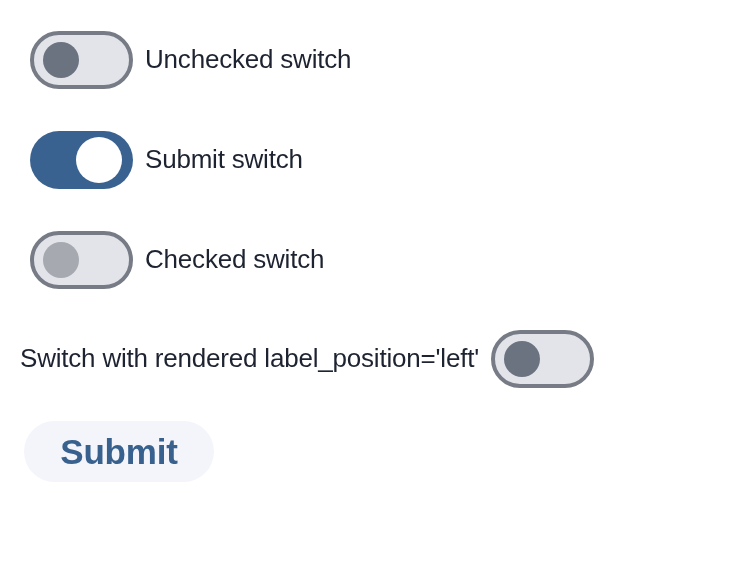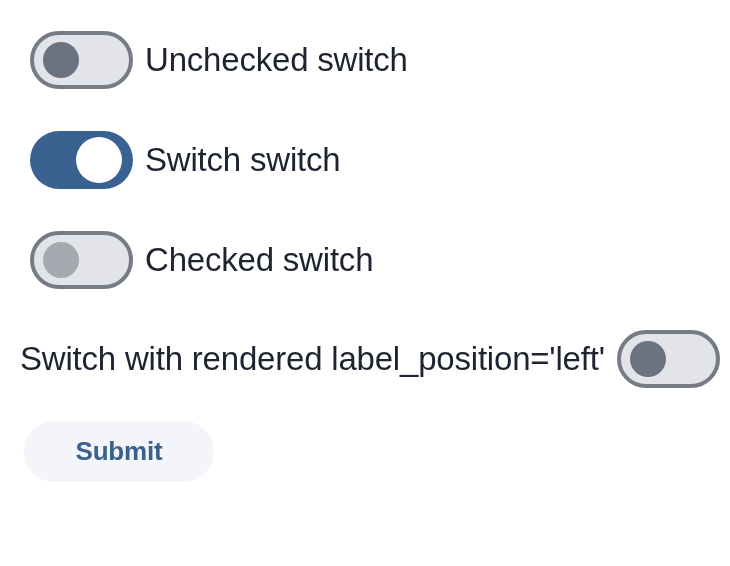--- a/index.html
+++ b/index.html
@@ -64,38 +64,38 @@
   .switch.disabled .thumb {
     background: var(--thumb-disabled, #a6a9b0);
   }
   .switch.on .thumb {
     width: 46px;
     height: 46px;
     right: 11px;
     background: var(--thumb-checked, #ffffff);
   }
   .switch-label {
-    font-size: 33px;
+    font-size: 26px;
     line-height: 1.2;
     color: var(--label-text, #1d2330);
     letter-spacing: -0.2px;
     white-space: nowrap;
   }
   .submit-button {
     position: absolute;
     left: 24px;
     top: 421px;
     width: 190px;
     height: 61px;
     border: none;
     border-radius: 31px;
     background: var(--button-bg, #f3f5fb);
     color: var(--button-text, #38618e);
     font-family: "Liberation Sans", sans-serif;
-    font-size: 26px;
+    font-size: 35px;
     font-weight: 600;
     letter-spacing: -0.2px;
     cursor: pointer;
   }
 </style>
 </head>
 <body>
 
 <div class="screen">
 
@@ -103,21 +103,21 @@
     <button class="switch off" role="switch" aria-checked="false">
       <span class="thumb"></span>
     </button>
     <span class="switch-label">Unchecked switch</span>
   </div>
 
   <div class="row" style="top:131px">
     <button class="switch on" role="switch" aria-checked="true">
       <span class="thumb"></span>
     </button>
-    <span class="switch-label">Switch switch</span>
+    <span class="switch-label">Submit switch</span>
   </div>
 
   <div class="row" style="top:231px">
     <button class="switch off disabled" role="switch" aria-checked="false" aria-disabled="true">
       <span class="thumb"></span>
     </button>
     <span class="switch-label">Checked switch</span>
   </div>
 
   <div class="row row-label-left" style="top:330px">

